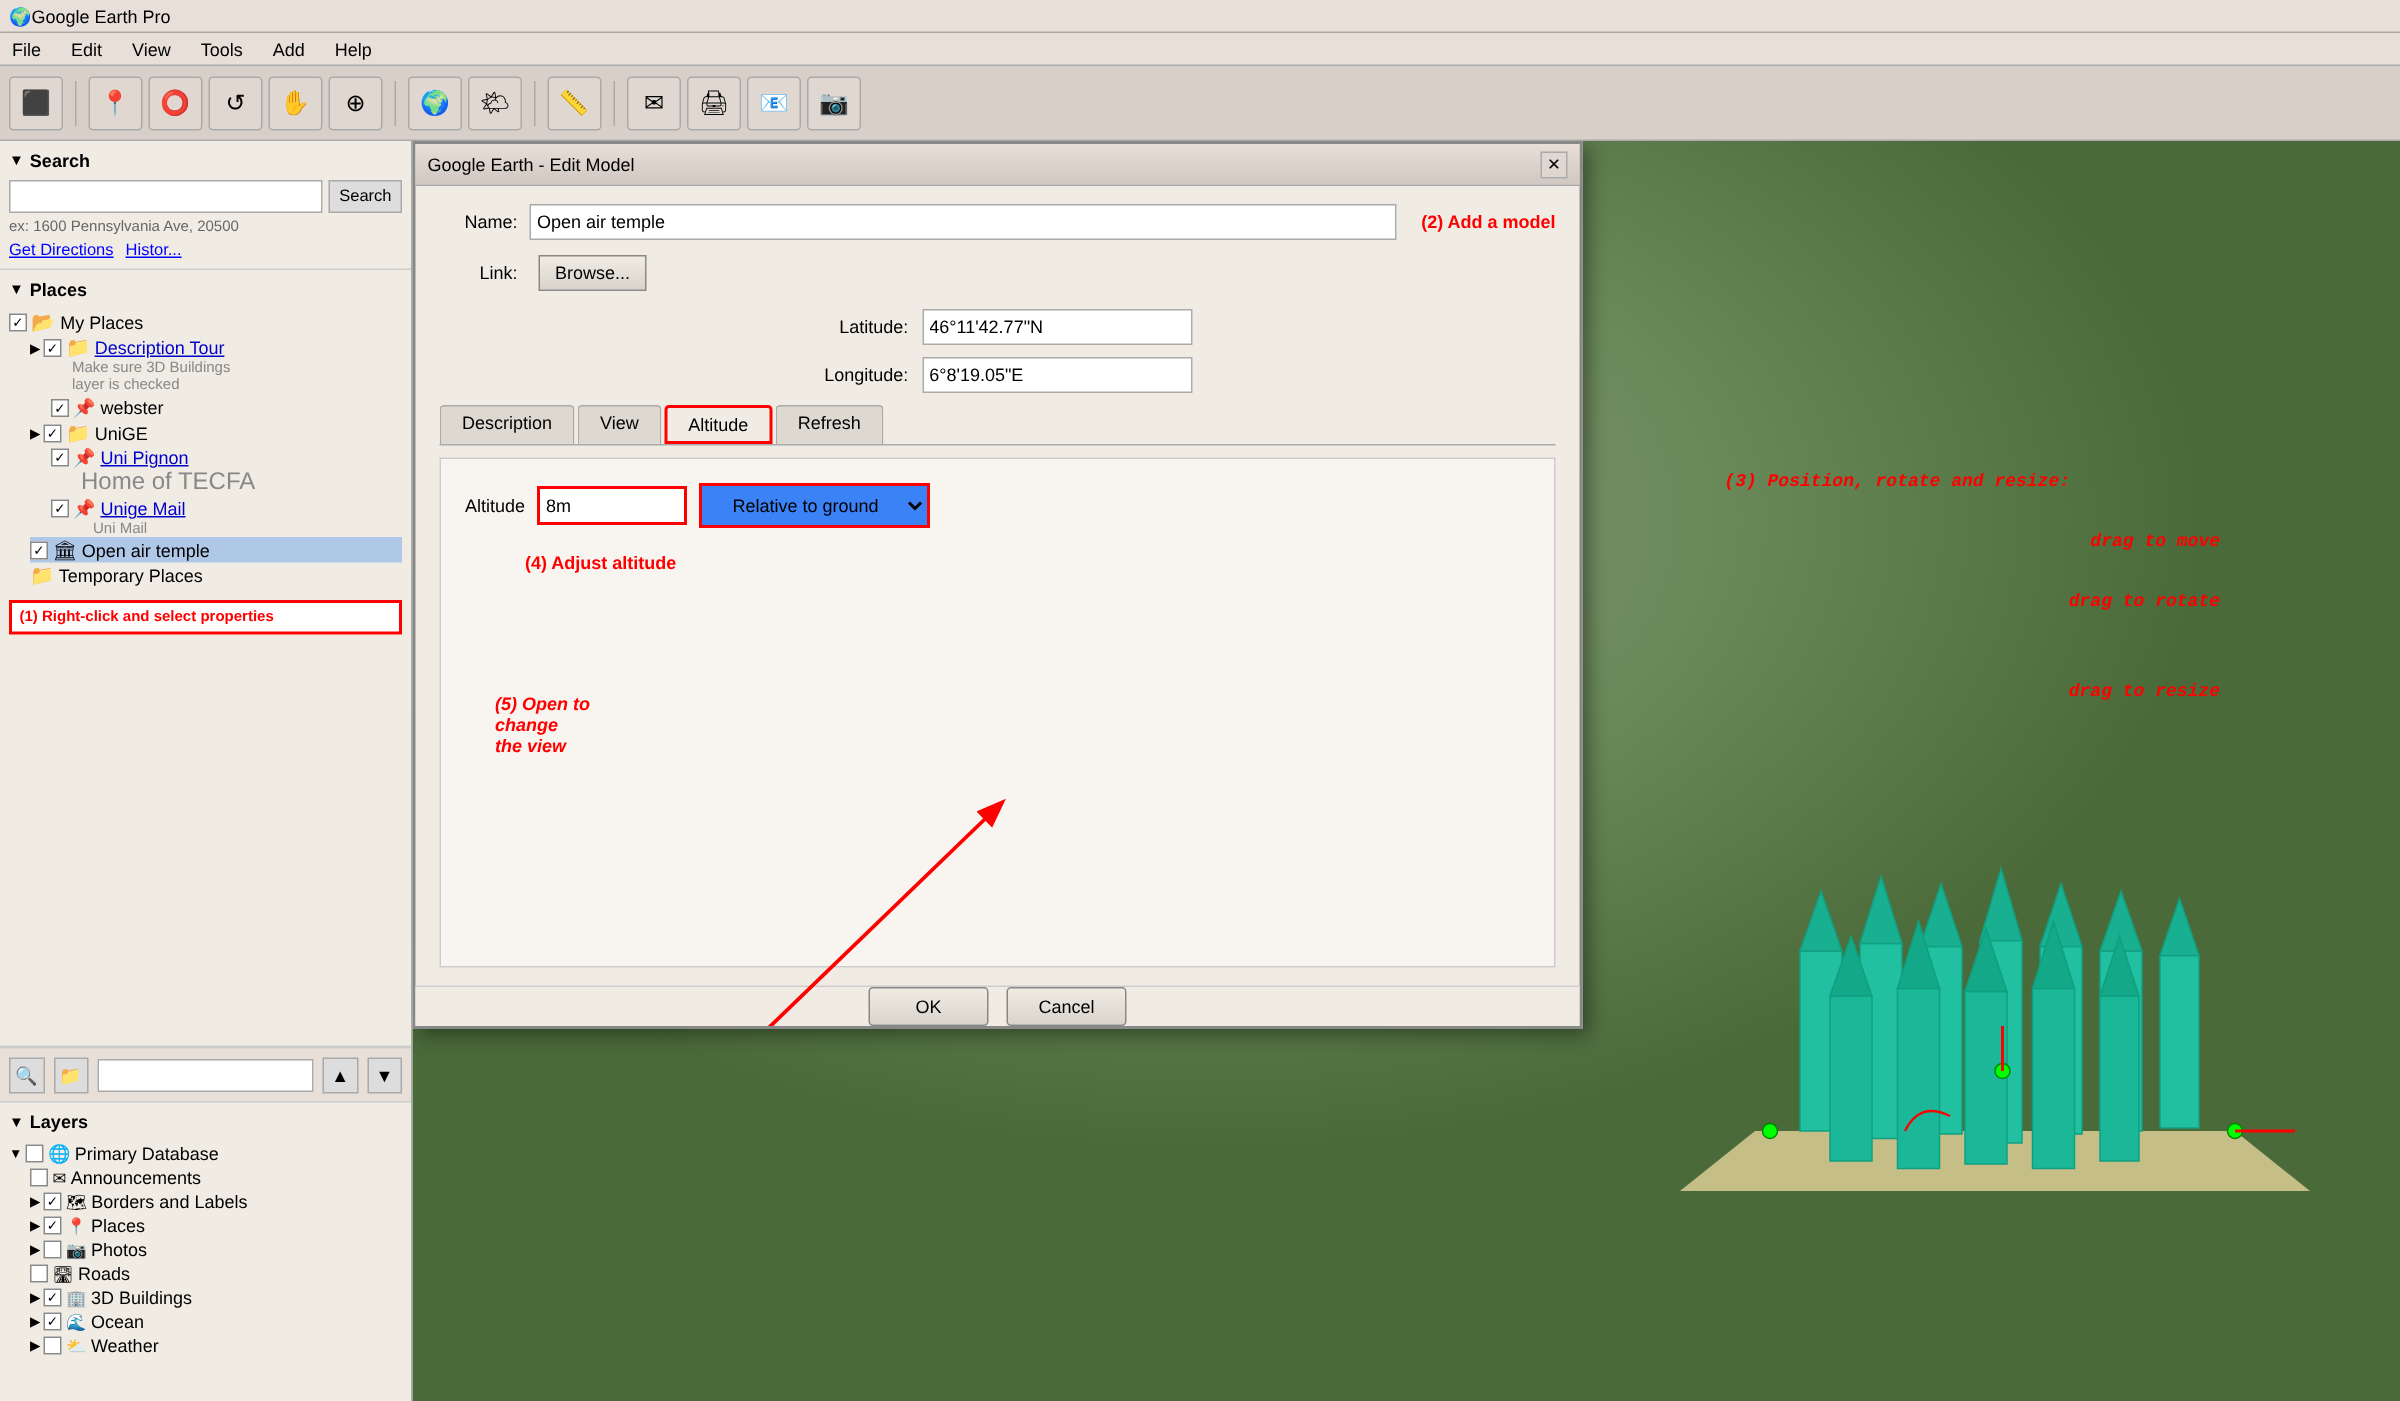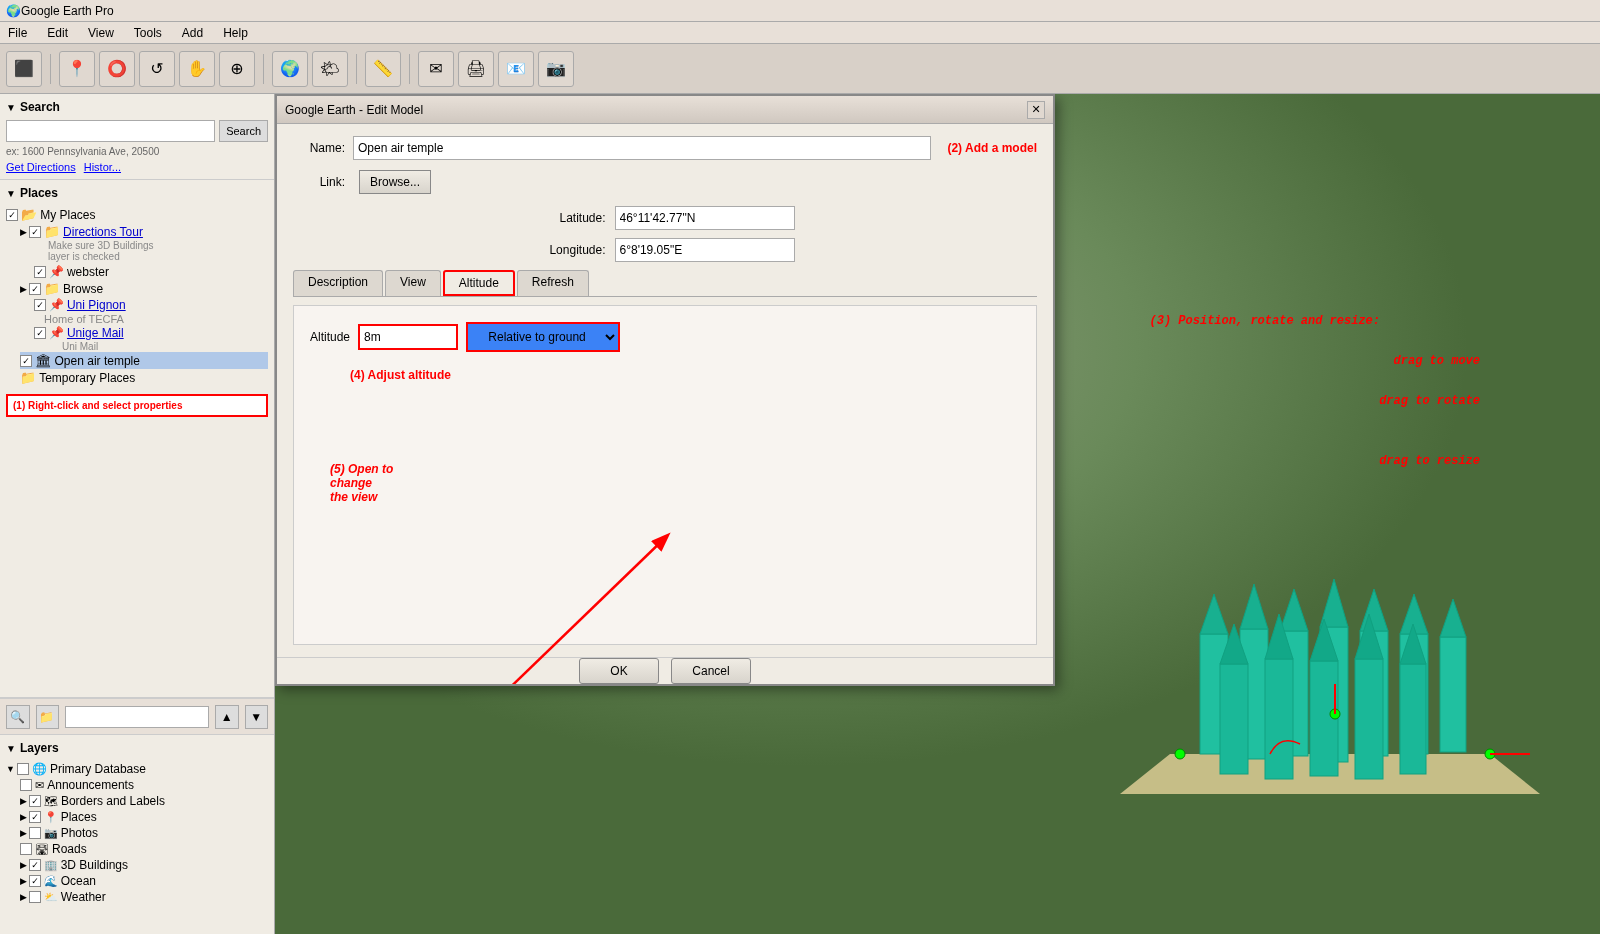--- a/index.html
+++ b/index.html
@@ -430,44 +430,44 @@
       <div class="tree-item">
         <span class="checkbox checked">✓</span>
         <span style="margin-right:3px; font-size:13px;">📂</span>
         <span>My Places</span>
       </div>
 
       <div class="tree-item indent1">
         <span style="font-size:9px;margin-right:2px;">▶</span>
         <span class="checkbox checked">✓</span>
         <span style="margin-right:3px; font-size:13px;">📁</span>
-        <span class="link-text">Directions Tour</span>
+        <span class="link-text">Description Tour</span>
       </div>
 
       <div class="gray-text" style="margin-left:42px;font-size:10px;color:#888;">Make sure 3D Buildings<br>layer is checked</div>
 
       <div class="tree-item indent2">
         <span class="checkbox checked">✓</span>
         <span style="margin-right:3px;color:#e8a020;">📌</span>
         <span>webster</span>
       </div>
 
       <div class="tree-item indent1">
         <span style="font-size:9px;margin-right:2px;">▶</span>
         <span class="checkbox checked">✓</span>
         <span style="margin-right:3px; font-size:13px;">📁</span>
-        <span>Browse</span>
+        <span>UniGE</span>
       </div>
 
       <div class="tree-item indent2">
         <span class="checkbox checked">✓</span>
         <span style="margin-right:3px;color:#e8a020;">📌</span>
         <span class="link-text">Uni Pignon</span>
       </div>
-      <div style="margin-left:38px;font-size:11px;color:#888;">Home of TECFA</div>
+      <div style="margin-left:48px;font-size:16px;color:#888;">Home of TECFA</div>
 
       <div class="tree-item indent2">
         <span class="checkbox checked">✓</span>
         <span style="margin-right:3px;color:#e8a020;">📌</span>
         <span class="link-text">Unige Mail</span>
       </div>
       <div style="margin-left:56px;font-size:10px;color:#888;">Uni Mail</div>
 
       <div class="tree-item indent1 selected">
         <span class="checkbox checked">✓</span>

